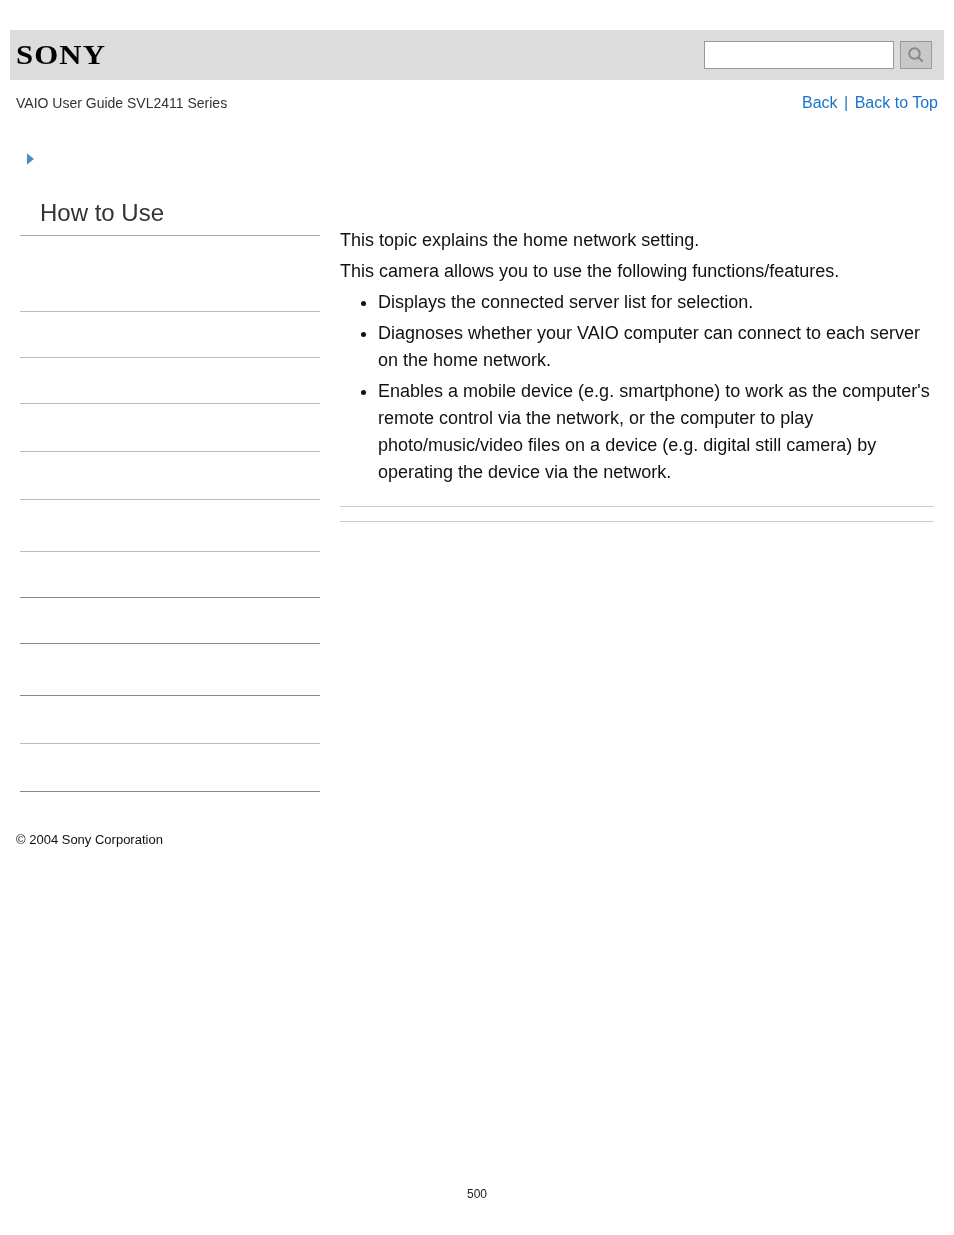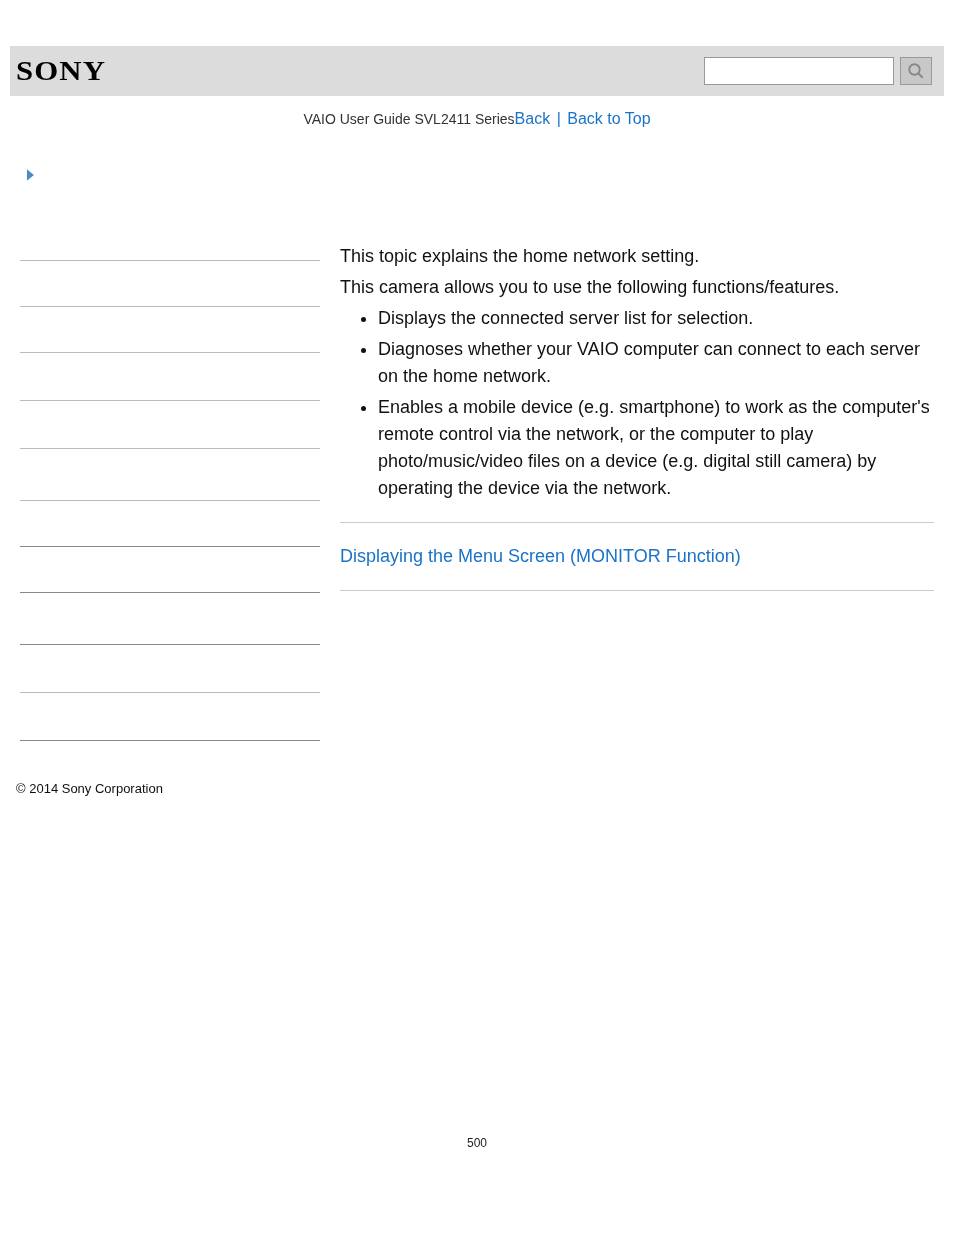--- a/index.html
+++ b/index.html
@@ -4,21 +4,21 @@
 <style>
   * { margin: 0; padding: 0; box-sizing: border-box; }
   body {
     font-family: Arial, Helvetica, sans-serif;
     background: #fff;
     width: 954px;
     margin: 0 auto;
     font-size: 14px;
     color: #000;
   }
-  .page { padding: 16px 10px; }
+  .page { padding: 0 10px; }
   .header-bar {
     background: #dcdcdc;
     height: 50px;
     position: relative;
     margin-top: 30px;
     display: flex;
     align-items: center;
     justify-content: space-between;
     padding: 0 12px 0 6px;
   }
@@ -49,21 +49,21 @@
     background: #c8c8c8;
     border: 1px solid #999;
     display: flex;
     align-items: center;
     justify-content: center;
     cursor: pointer;
   }
   .search-btn svg { width: 18px; height: 18px; opacity: 0.55; }
   .subheader {
     display: flex;
-    justify-content: center;
+    justify-content: space-between;
     align-items: center;
     padding: 14px 6px 30px;
     font-size: 14px;
     color: #333;
   }
   .nav-links { font-size: 16px; }
   .nav-links a { color: #1a73c9; text-decoration: none; cursor: pointer; }
   .nav-links .sep { color: #1a73c9; margin: 0 2px; }
   .chevron { margin: 10px 0 30px 14px; }
   .chevron svg { width: 14px; height: 14px; }
@@ -154,20 +154,21 @@
   </div>
 
   <div class="chevron">
     <svg viewBox="0 0 24 24">
       <path d="M5 2 L17 12 L5 22 Z" fill="#4a8cc7"></path>
     </svg>
   </div>
 
   <div class="main">
     <div class="sidebar">
+      <h2>How to Use</h2>
       <div class="side-items" id="side-items">
           <div style="height: 46px; display: flex; align-items: flex-end;">
             <hr class="side-sep" style="width: 100%;">
           </div>
           <div style="height: 46px; display: flex; align-items: flex-end;">
             <hr class="side-sep" style="width: 100%;">
           </div>
           <div style="height: 46px; display: flex; align-items: flex-end;">
             <hr class="side-sep" style="width: 100%;">
           </div>
@@ -200,21 +201,20 @@
 
     <div class="content">
       <p>This topic explains the home network setting.</p>
       <p>This camera allows you to use the following functions/features.</p>
       <ul id="bullets">
           <li>Displays the connected server list for selection.</li>
           <li>Diagnoses whether your VAIO computer can connect to each server on the home network.</li>
           <li>Enables a mobile device (e.g. smartphone) to work as the computer's remote control via the network, or the computer to play photo/music/video files on a device (e.g. digital still camera) by operating the device via the network.</li>
         </ul>
       <hr>
-      <a class="related-link">Displaying the Menu Screen (MONITOR Function)</a>
       <hr>
     </div>
   </div>
 
-  <div class="copyright">© 2014 Sony Corporation</div>
+  <div class="copyright">© 2004 Sony Corporation</div>
   <div class="page-num">500</div>
 
 </div>
 
 </body></html>

